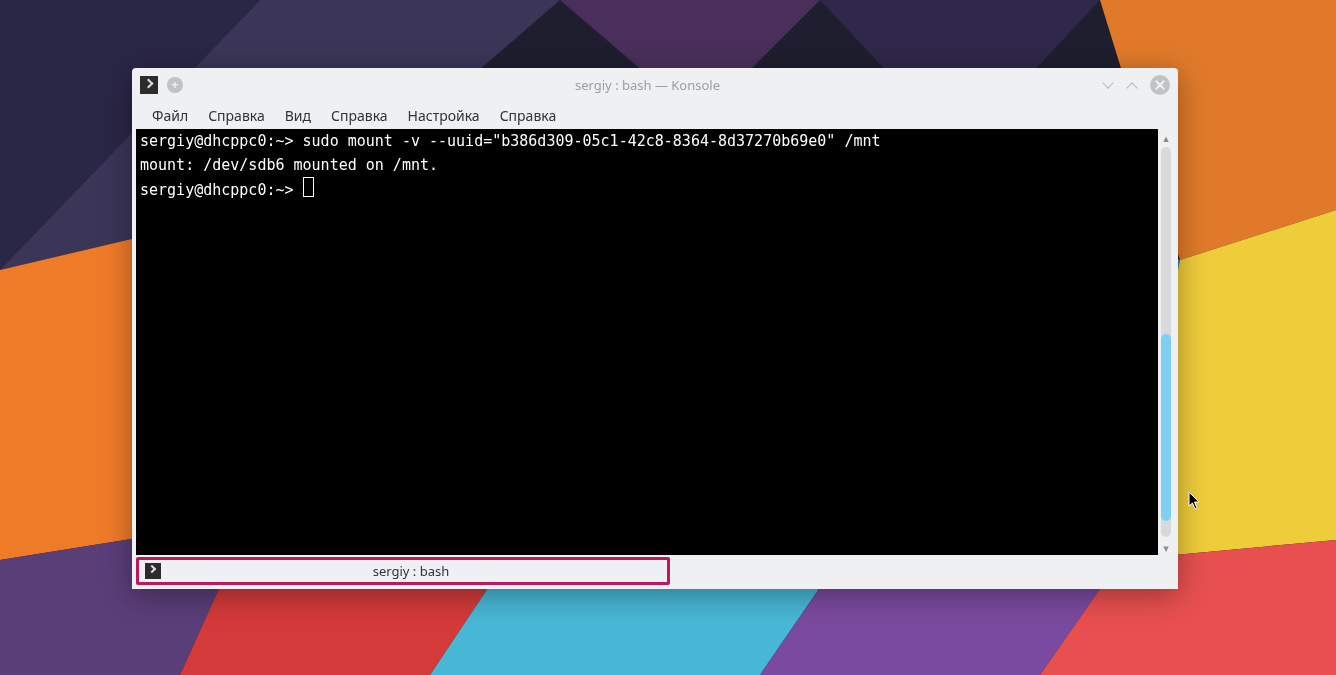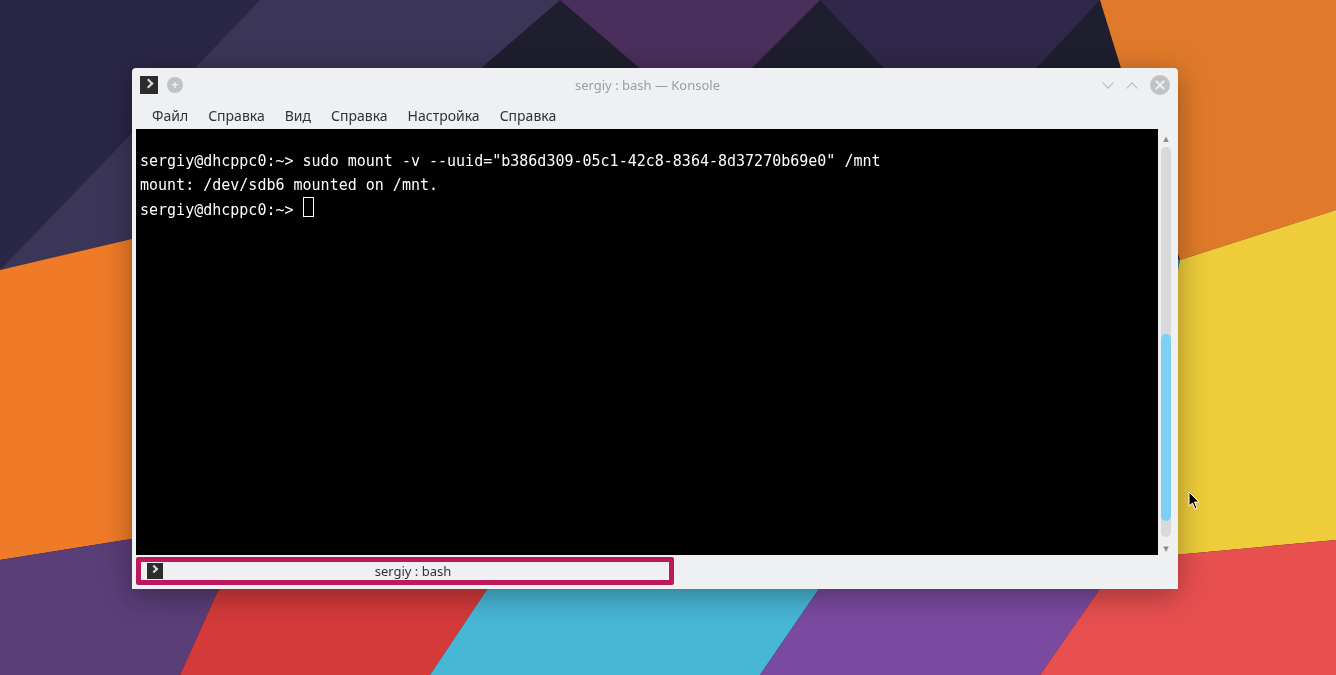--- a/index.html
+++ b/index.html
@@ -22,29 +22,29 @@
   .chevron.up::before{transform:rotate(-135deg);top:6px;}
   .close-btn{width:20px;height:20px;border-radius:50%;background:#c0c2c4;position:relative;}
   .close-btn::before,.close-btn::after{content:"";position:absolute;left:9px;top:4px;width:2px;height:12px;background:#eff0f1;}
   .close-btn::before{transform:rotate(45deg);}
   .close-btn::after{transform:rotate(-45deg);}
   
   .menubar{height:28px;display:flex;align-items:center;padding:0 10px;gap:0;font-size:14px;color:#303336;}
   .menu-item{padding:4px 10px;cursor:default;}
   
   .term-wrap{flex:1;display:flex;background:#000;margin:0 4px;position:relative;}
-  .terminal{flex:1;background:#000;color:#fff;font-family:"DejaVu Sans Mono","Liberation Mono",monospace;font-size:15px;line-height:24px;padding:20px 4px;white-space:pre;overflow:hidden;}
+  .terminal{flex:1;background:#000;color:#fff;font-family:"DejaVu Sans Mono","Liberation Mono",monospace;font-size:15px;line-height:24px;padding:0 4px;white-space:pre;overflow:hidden;}
   .cursor{display:inline-block;width:9px;height:18px;border:1px solid #fff;vertical-align:text-bottom;margin-bottom:2px;}
   .vscroll{width:16px;background:#eff0f1;display:flex;flex-direction:column;align-items:center;}
   .scroll-arrow{width:16px;height:16px;display:flex;align-items:center;justify-content:center;color:#8a8d90;font-size:11px;}
   .scroll-track{flex:1;width:10px;background:#d8d9da;position:relative;border-radius:5px;margin:2px 0;}
   .scroll-thumb{position:absolute;left:0;right:0;top:48%;bottom:4%;background:#7ecff5;border-radius:5px;}
   
   .tabbar{height:28px;background:#eff0f1;display:flex;align-items:stretch;padding:2px 4px 4px 4px;}
-  .tab{width:516px;border:5px solid #be185d;background:#eff0f1;display:flex;align-items:center;padding:0 6px;font-size:13px;color:#303336;position:relative;border-radius:2px;}
+  .tab{width:516px;border:3px solid #be185d;background:#eff0f1;display:flex;align-items:center;padding:0 6px;font-size:13px;color:#303336;position:relative;border-radius:2px;}
   .tab .app-icon{width:16px;height:16px;}
   .tab .app-icon::after{left:4px;top:3px;width:4px;height:4px;}
   .tab-label{flex:1;text-align:center;}
   
   .mouse{position:absolute;left:1188px;top:491px;width:14px;height:20px;pointer-events:none;}
 </style>
 </head>
 <body>
 
 <div class="wallpaper">

